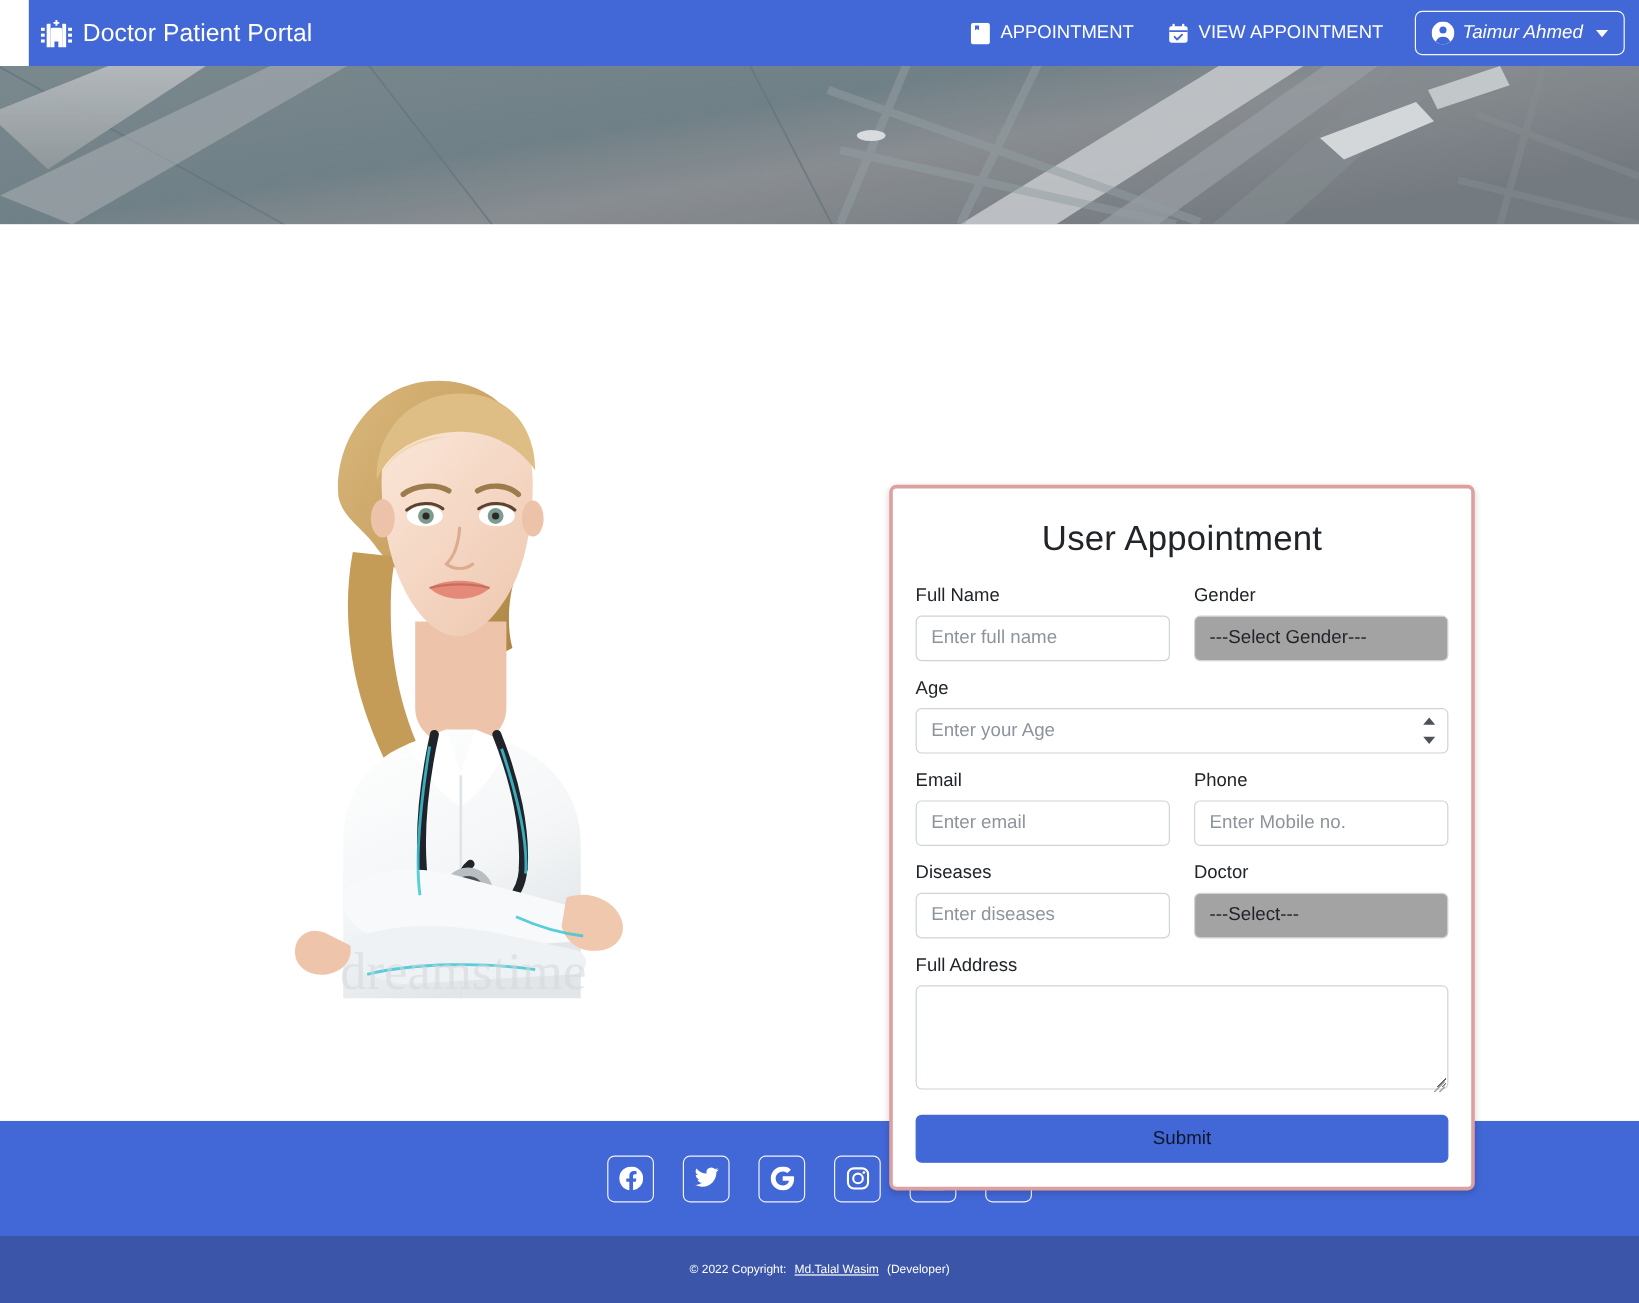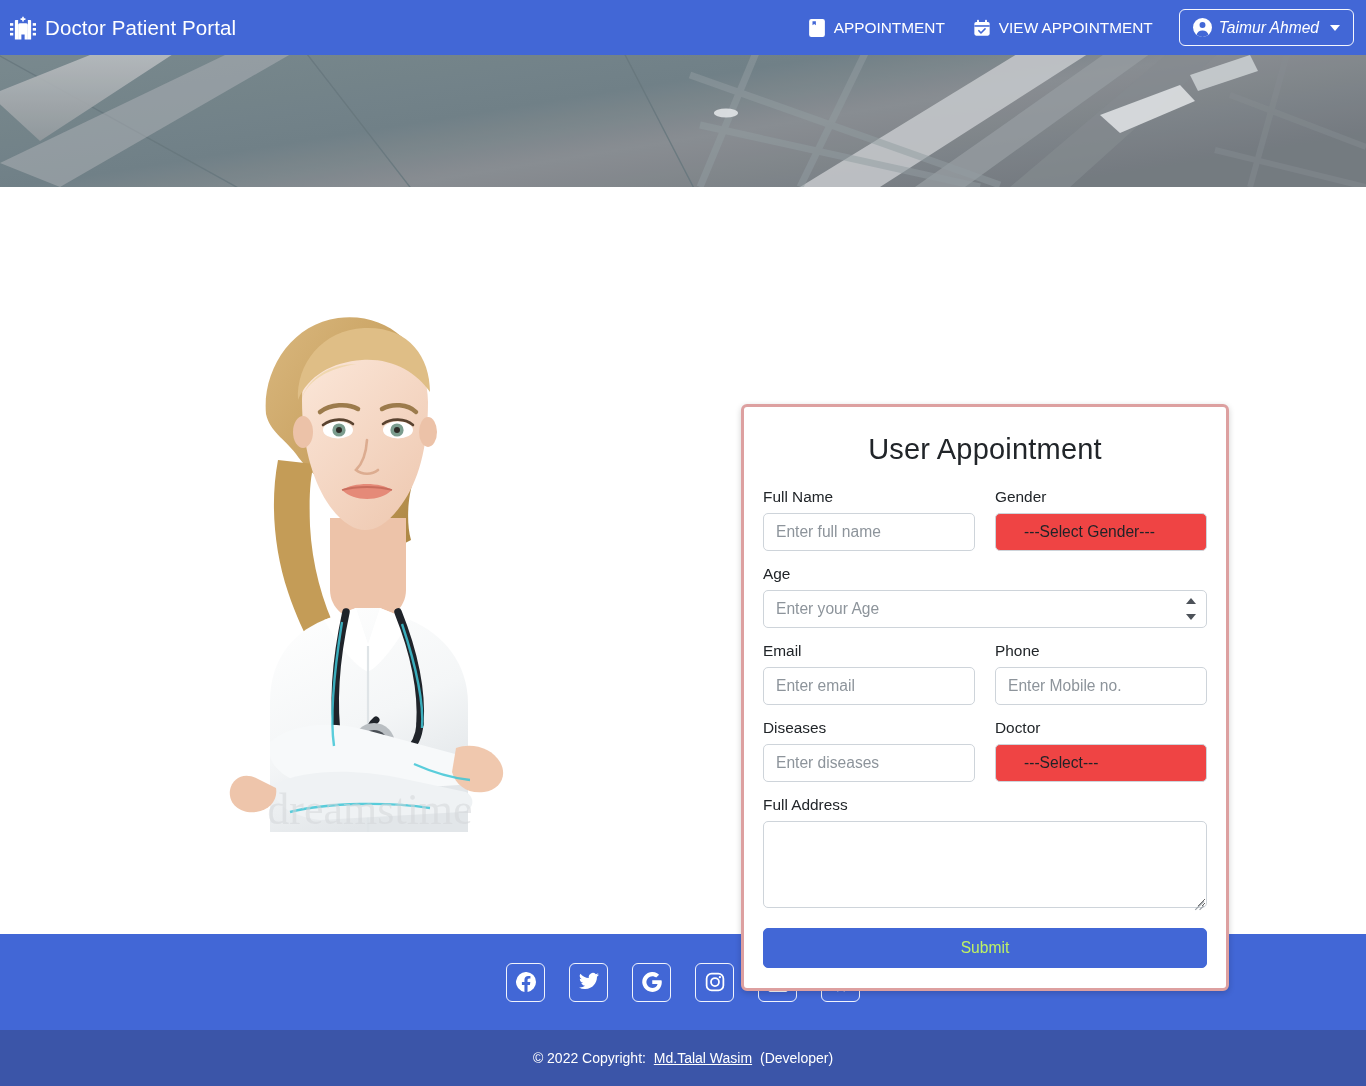--- a/index.html
+++ b/index.html
@@ -14,20 +14,21 @@
 
   
   .navbar {
     height: 55px;
     background: #4267d6;
     display: flex;
     align-items: center;
     padding: 0 12px 0 10px;
     position: relative;
     z-index: 5;
+    margin-left: 24px;
   }
   .brand {
     display: flex;
     align-items: center;
     gap: 9px;
     color: #ffffff;
     font-size: 20.5px;
     letter-spacing: .1px;
     cursor: pointer;
     text-decoration: none;
@@ -87,21 +88,21 @@
   .hero svg { display: block; width: 100%; height: 100%; }
 
   
   .main {
     height: 747px;
     position: relative;
     background: #ffffff;
   }
   .doctor-wrap {
     position: absolute;
-    left: 170px;
+    left: 186px;
     top: 85px;
     width: 400px;
     height: 560px;
   }
   .doctor-wrap svg { display: block; width: 100%; height: 100%; }
 
   
   .card {
     position: absolute;
     left: 694px;
@@ -148,24 +149,24 @@
     font-family: inherit;
     outline: none;
   }
   .field::placeholder { color: #8d949b; opacity: 1; }
   .field.placeholder-text { color: #8d949b; display: flex; align-items: center; }
   .select-like {
     width: 100%;
     height: 38px;
     border: 1px solid #ced4da;
     border-radius: 5px;
-    padding: 6px 28px;
+    padding: 6px 12px;
     font-size: 15.6px;
     color: #1f2327;
-    background: #ef4444;
+    background: #a3a3a3;
     display: flex;
     align-items: center;
     cursor: pointer;
     font-family: inherit;
   }
   .num-wrap { position: relative; }
   .spinner {
     position: absolute;
     right: 10px; top: 50%;
     transform: translateY(-50%);
@@ -204,21 +205,21 @@
     cursor: nwse-resize;
   }
   .submit-btn {
     display: block;
     width: 100%;
     height: 40px;
     margin-top: 16px;
     background: #4267d6;
     border: 1px solid #4267d6;
     border-radius: 5px;
-    color: #bef264;
+    color: #0f172a;
     font-size: 15.6px;
     cursor: pointer;
     font-family: inherit;
   }
 
   
   .footer-social {
     background: #4267d6;
     height: 96px;
     display: flex;
@@ -237,21 +238,21 @@
     background: transparent;
   }
   .social-btn svg { width: 20px; height: 20px; display: block; }
   .footer-bottom {
     background: #3b55a8;
     height: 56px;
     display: flex;
     align-items: center;
     justify-content: center;
     color: #ffffff;
-    font-size: 14px;
+    font-size: 10px;
   }
   .footer-bottom a {
     color: #ffffff;
     text-decoration: underline;
     margin: 0 4px;
     cursor: pointer;
   }
   .fb-part { white-space: pre; }
 </style>
 </head>

